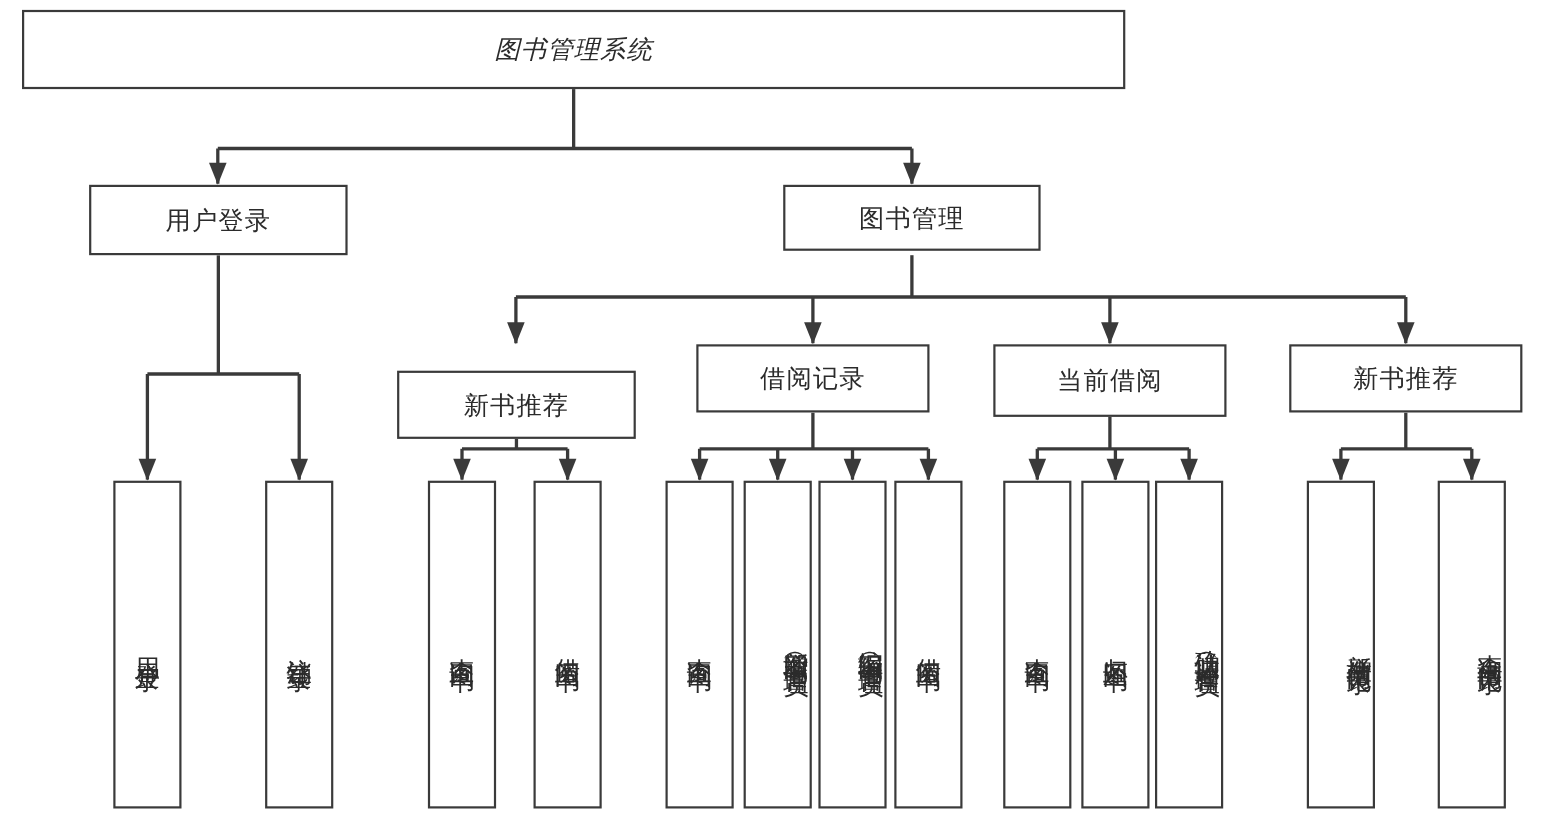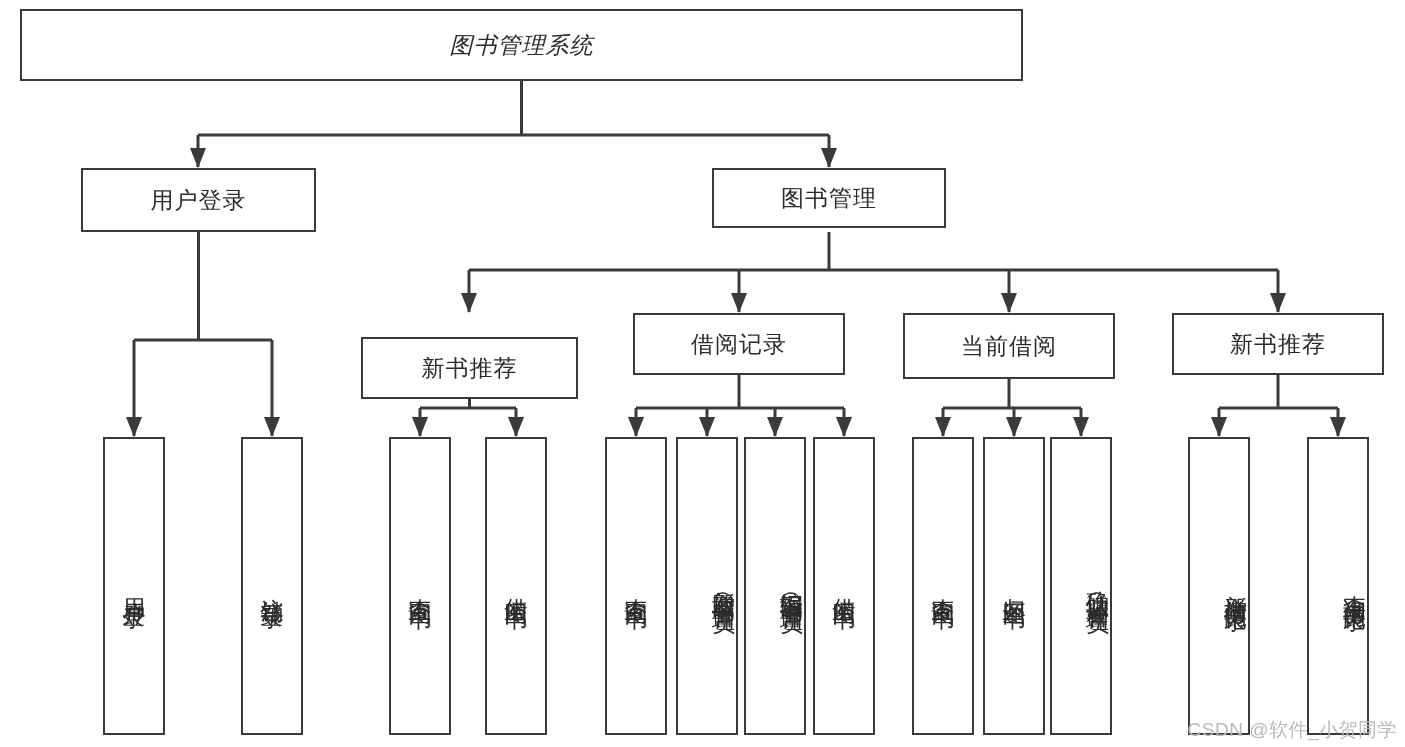--- a/index.html
+++ b/index.html
@@ -180,14 +180,13 @@
       <div class="node vert" style="left: 1050px; top: 437px; width: 62px; height: 298px;">
         <span class="node-label">确认归还（管理员）</span>
       </div>
       <div class="node vert" style="left: 1188px; top: 437px; width: 62px; height: 298px;">
         <span class="node-label">新增借阅记录</span>
       </div>
       <div class="node vert" style="left: 1307px; top: 437px; width: 62px; height: 298px;">
         <span class="node-label">查询借阅记录</span>
       </div>
     </div>
-  <div class="watermark">CSDN @软件_小贺同学</div>
 </div>
 
 </body></html>

